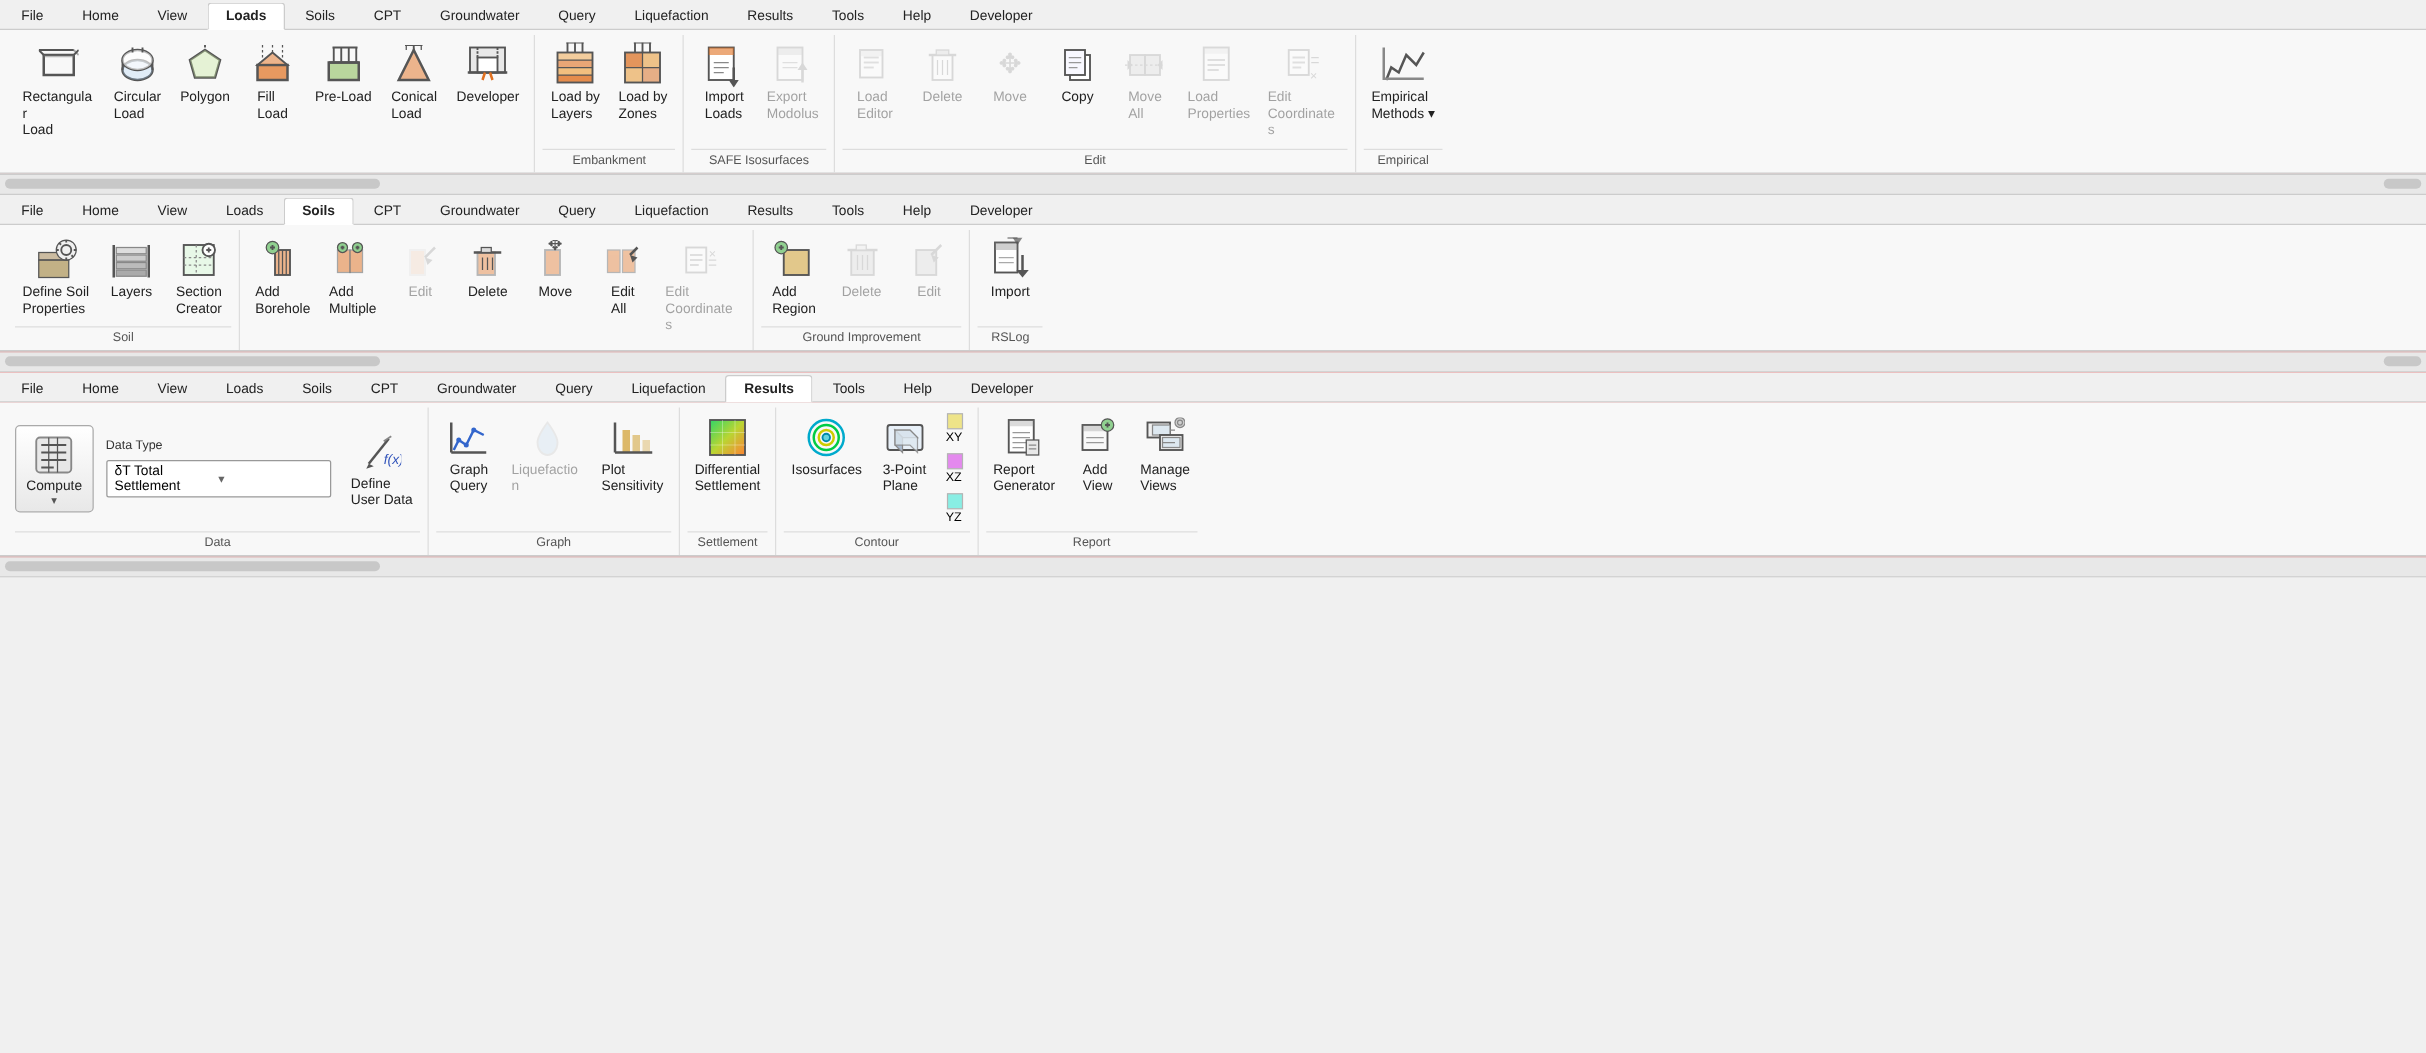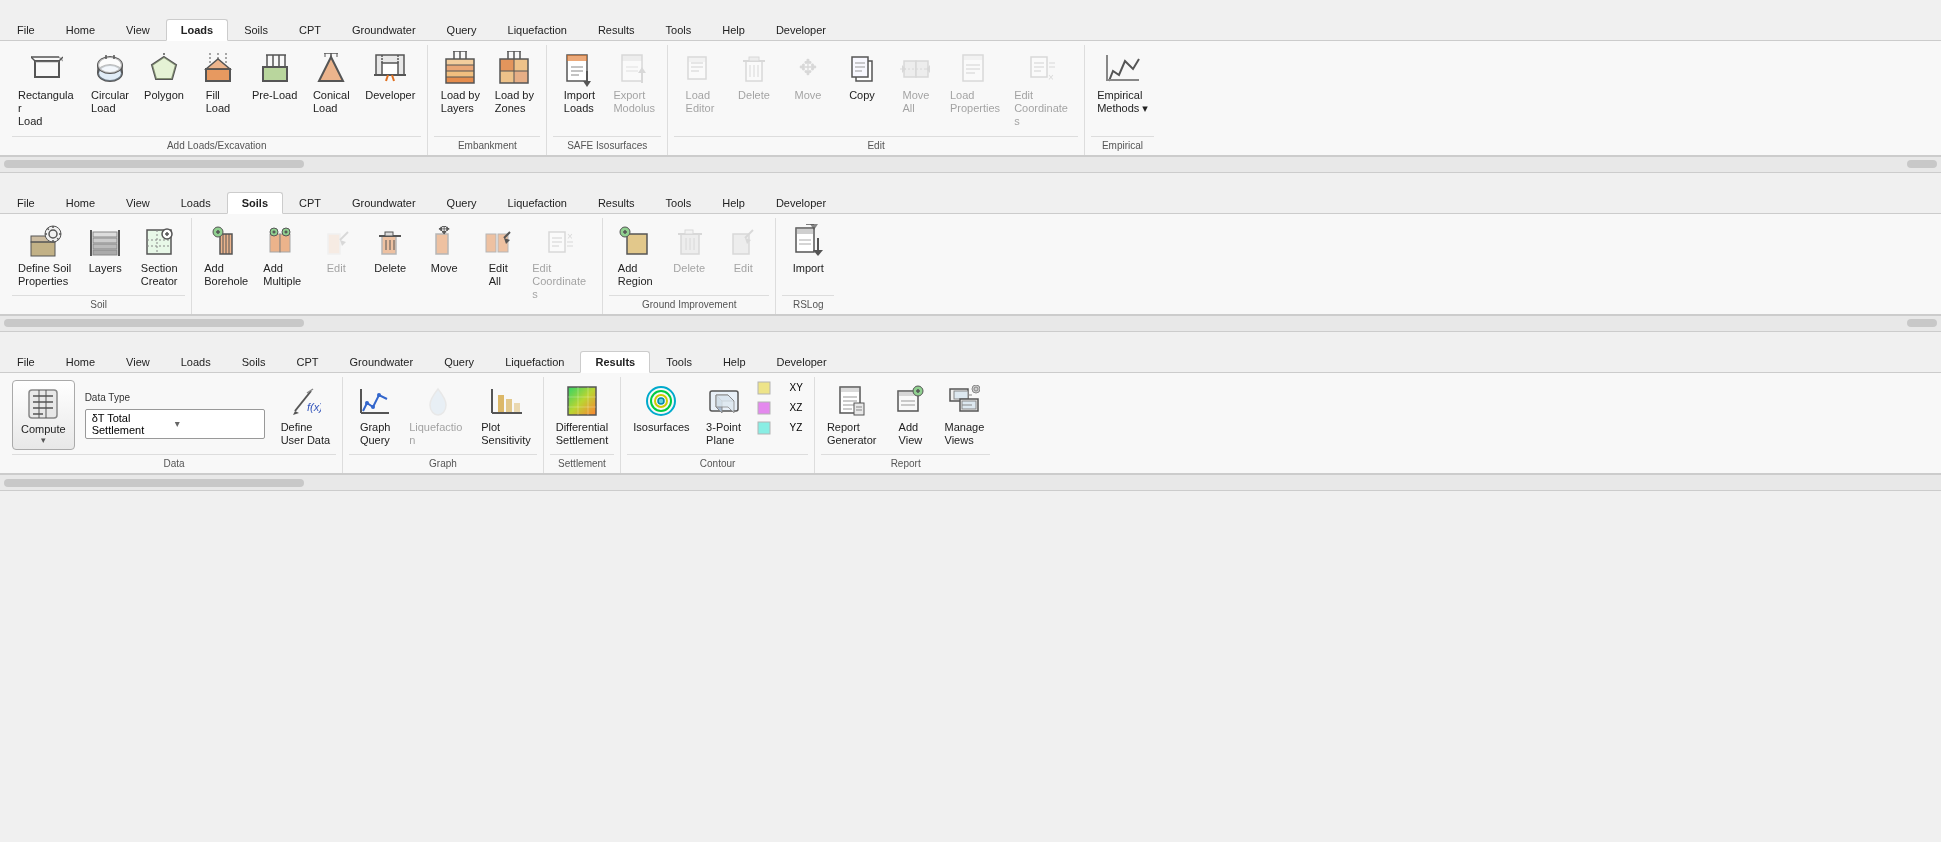--- a/index.html
+++ b/index.html
@@ -3,21 +3,20 @@
   <meta charset="utf-8">
   <style>
     * { box-sizing: border-box; margin: 0; padding: 0; }
     body { font-family: 'Segoe UI', Arial, sans-serif; font-size: 11px; background: #f0f0f0; user-select: none; }
 
     
     .ribbon-bar {
       background: #ef4444;
       border-bottom: 1px solid #ccc;
       padding: 0;
-      margin-top: 17px;
     }
 
     
     .tab-row {
       display: flex;
       background: #f0f0f0;
       border-bottom: 1px solid #ccc;
       padding: 2px 2px 0 2px;
       gap: 1px;
     }
@@ -137,28 +136,29 @@
       background: #fff;
       padding: 2px 6px;
       font-size: 11px;
       min-width: 180px;
       cursor: pointer;
     }
     .data-type-select span { flex: 1; }
     .data-type-select .arrow { font-size: 10px; color: #666; }
     .xyz-btn {
       display: flex;
-      align-items: center;
-      gap: 19px;
+      align-items: flex-start;
+      gap: 1px;
       cursor: pointer;
       padding: 1px 4px;
       border: 1px solid transparent;
       border-radius: 2px;
       font-size: 10px;
       background: transparent;
+      flex-direction: column;
     }
 
     
     .compute-btn {
       display: flex;
       flex-direction: column;
       align-items: center;
       cursor: pointer;
       padding: 4px 8px;
       border: 1px solid #aaa;
@@ -289,21 +289,20 @@
               <line x1="24" y1="2" x2="24" y2="10" stroke="#555" stroke-width="1.5" stroke-dasharray="2,1"></line>
               <line x1="0" y1="22" x2="32" y2="22" stroke="#555" stroke-width="2"></line>
               <line x1="14" y1="22" x2="12" y2="28" stroke="#e07020" stroke-width="2"></line>
               <line x1="18" y1="22" x2="20" y2="28" stroke="#e07020" stroke-width="2"></line>
             </svg>
           </div>
           <div class="btn-label">Developer</div>
         </div>
 
       </div>
-      <div class="group-label">Add Loads/Excavation</div>
     </div>
 
     <div class="ribbon-group">
       <div class="group-items">
 
         <div class="ribbon-btn">
           <div class="btn-icon">
             <svg width="36" height="36" viewBox="0 0 36 36">
               <rect x="4" y="26" width="28" height="6" fill="#e07020" opacity="0.8"></rect>
               <rect x="4" y="20" width="28" height="6" fill="#f0b060" opacity="0.8"></rect>

